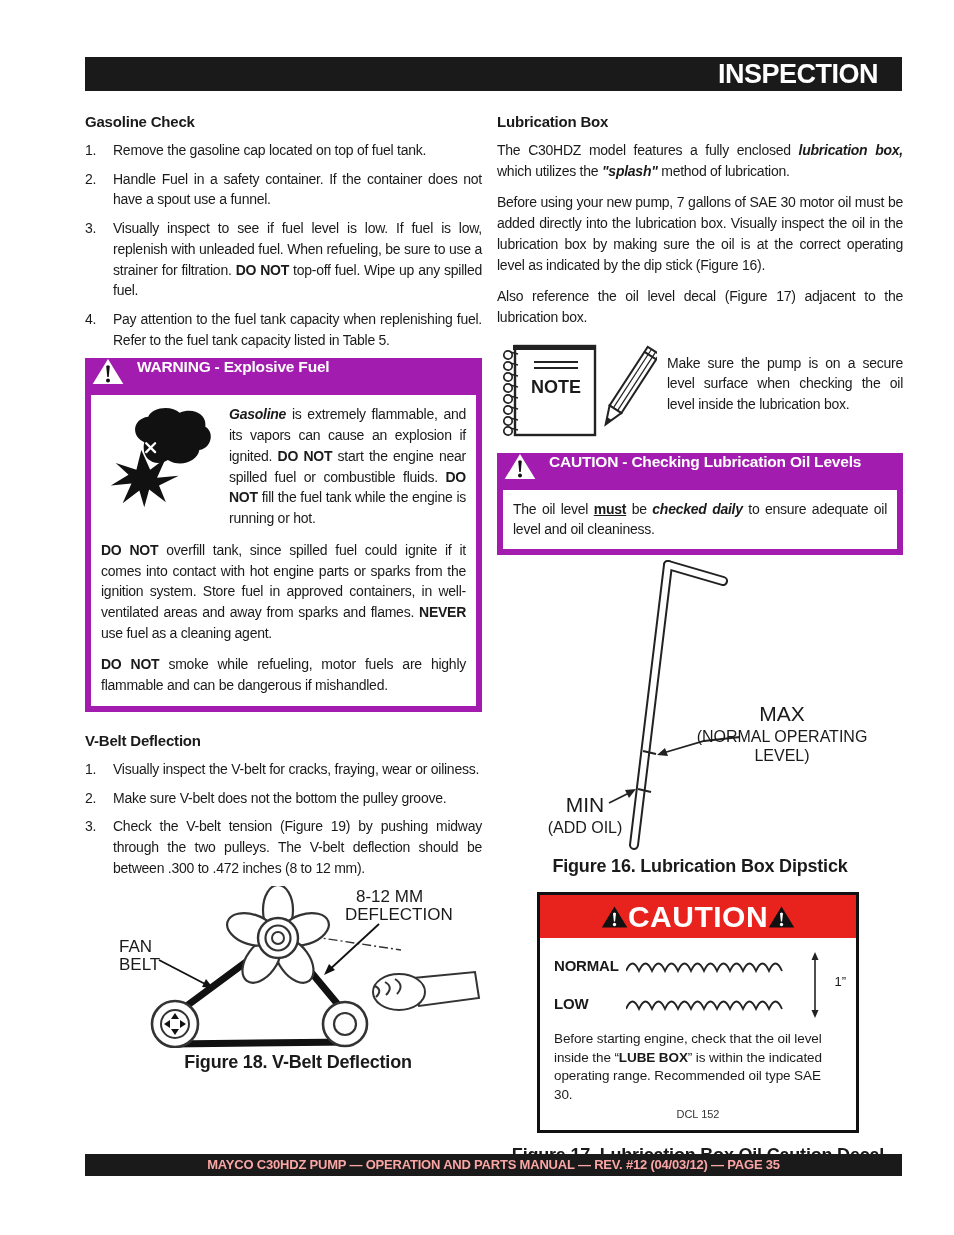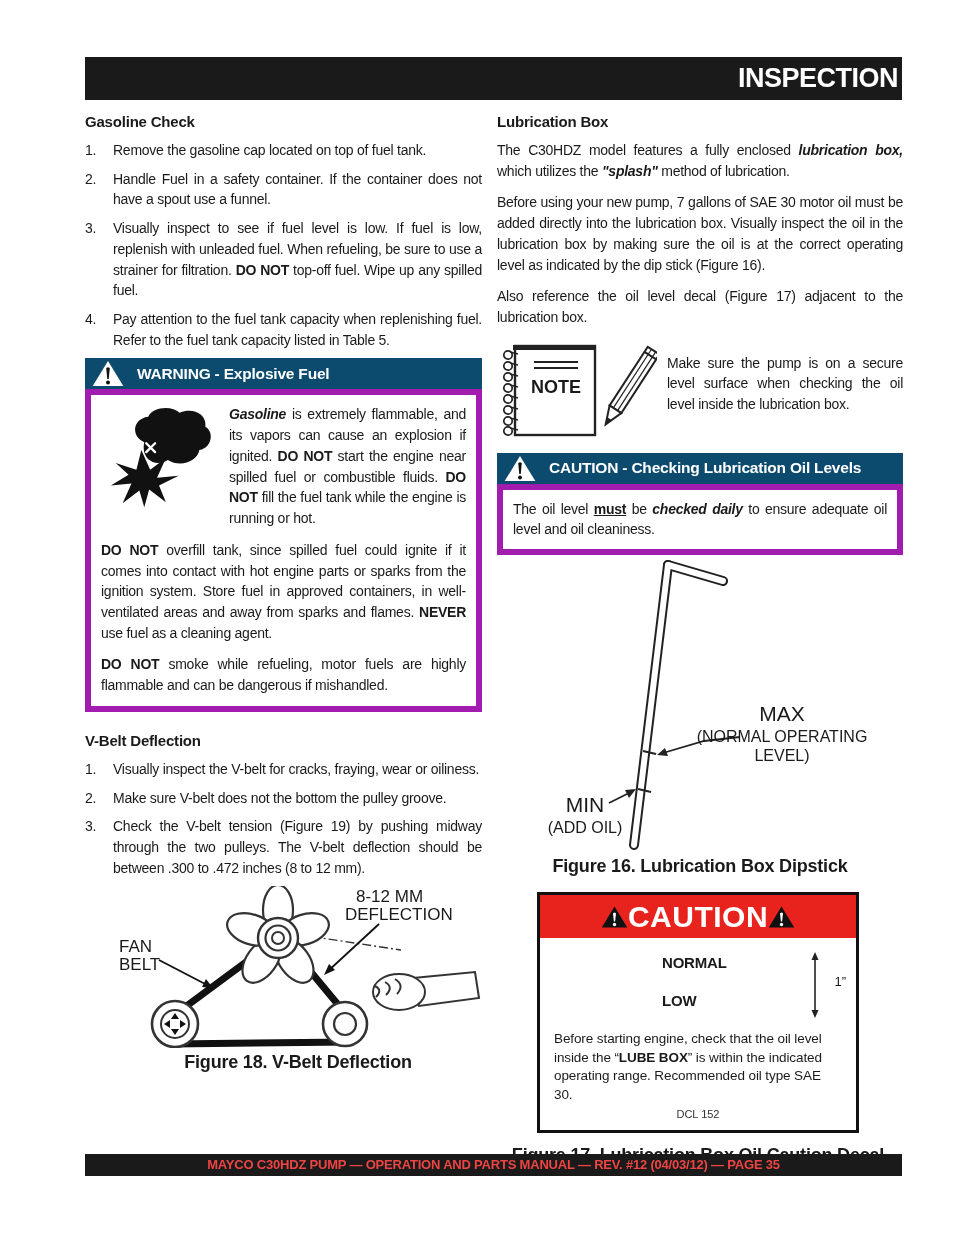--- a/index.html
+++ b/index.html
@@ -7,41 +7,41 @@
   .page {
     position:relative; width:954px; height:1235px; background:#ffffff;
     font-family:"Liberation Sans", sans-serif; color:#1a1a1a; margin:0 auto;
     overflow:hidden;
   }
   .b { font-weight:bold; }
   .i { font-style:italic; }
   .u { text-decoration:underline; }
 
   .header-bar {
-    position:absolute; left:85px; top:57px; width:817px; height:43px;
+    position:absolute; left:85px; top:57px; width:817px; height:34px;
     background:#1a1a1a; color:#fff; display:flex; align-items:center; justify-content:flex-end;
-    font-weight:bold; font-size:27px; letter-spacing:-0.5px; padding-right:4px;
+    font-weight:bold; font-size:27px; letter-spacing:-0.5px; padding-right:24px;
   }
   .footer-bar {
     position:absolute; left:85px; top:1154px; width:817px; height:22px;
-    background:#1a1a1a; color:#ef4444; text-align:center; font-weight:bold;
+    background:#1a1a1a; color:#fca5a5; text-align:center; font-weight:bold;
     font-size:13px; line-height:22px; letter-spacing:-0.2px;
   }
   .col-left  { position:absolute; left:85px;  top:113px; width:397px; }
   .col-right { position:absolute; left:497px; top:113px; width:406px; }
 
   h3.sec { font-size:15px; font-weight:bold; margin:0 0 10px 0; letter-spacing:-0.2px; }
   .para { font-size:14px; line-height:1.48; letter-spacing:-0.25px; text-align:justify; margin-bottom:11px; }
   .list-item { display:flex; font-size:14px; line-height:1.48; letter-spacing:-0.25px; margin-bottom:8px; }
   .list-item .num { width:28px; flex:0 0 28px; }
   .list-item .txt { flex:1; text-align:justify; }
 
   .alert { margin-top:5px; }
   .alert-bar {
-    background:#0c4a6e; color:#fff; height:31px; display:flex; align-items:center;
+    background:#a21caf; color:#fff; height:31px; display:flex; align-items:flex-start;
     font-weight:bold; font-size:15.5px; letter-spacing:-0.2px;
   }
   .alert-bar .tri { margin:0 12px 0 6px; flex:0 0 auto; display:block; }
   .alert-body { border:6px solid #a21caf; padding:9px 10px 4px 10px; }
   .alert-body .para:last-child { margin-bottom:6px; }
   .explosion { float:left; width:118px; height:102px; margin:2px 10px 2px 0; }
 
   .vbelt-sec { margin-top:20px; }
   .fig { position:relative; }
   .fig-caption { font-size:18px; font-weight:bold; text-align:center; letter-spacing:-0.2px; }
@@ -55,21 +55,21 @@
   .fig16 { width:406px; height:297px; margin-top:4px; }
 
   .decal {
     width:322px; margin:15px 0 0 40px; border:3px solid #111; background:#fff;
   }
   .decal-head {
     background:#e8231d; height:43px; display:flex; align-items:center; justify-content:center; gap:0;
   }
   .decal-title { color:#fff; font-weight:bold; font-size:30px; letter-spacing:0.5px; }
   .decal-body { position:relative; padding:10px 14px 10px 14px; }
-  .level-row { display:flex; align-items:center; height:22px; margin-top:6px;flex-direction:column; }
+  .level-row { display:flex; align-items:center; height:22px; margin-top:6px; }
   .level-row.low { margin-top:16px; }
   .level-label { font-weight:bold; font-size:15px; letter-spacing:-0.2px; width:72px; flex:0 0 72px; }
   .one-inch {
     position:absolute; right:10px; top:14px; width:38px; height:66px;
   }
   .one-inch .lbl { position:absolute; right:0; top:22px; font-size:13px; }
   .decal-text { margin-top:16px; font-size:13.5px; line-height:1.38; letter-spacing:-0.1px; }
   .decal-code { text-align:center; font-size:11px; color:#333; margin-top:3px; }
   .fig17-caption { margin-top:12px; width:402px; }
 

